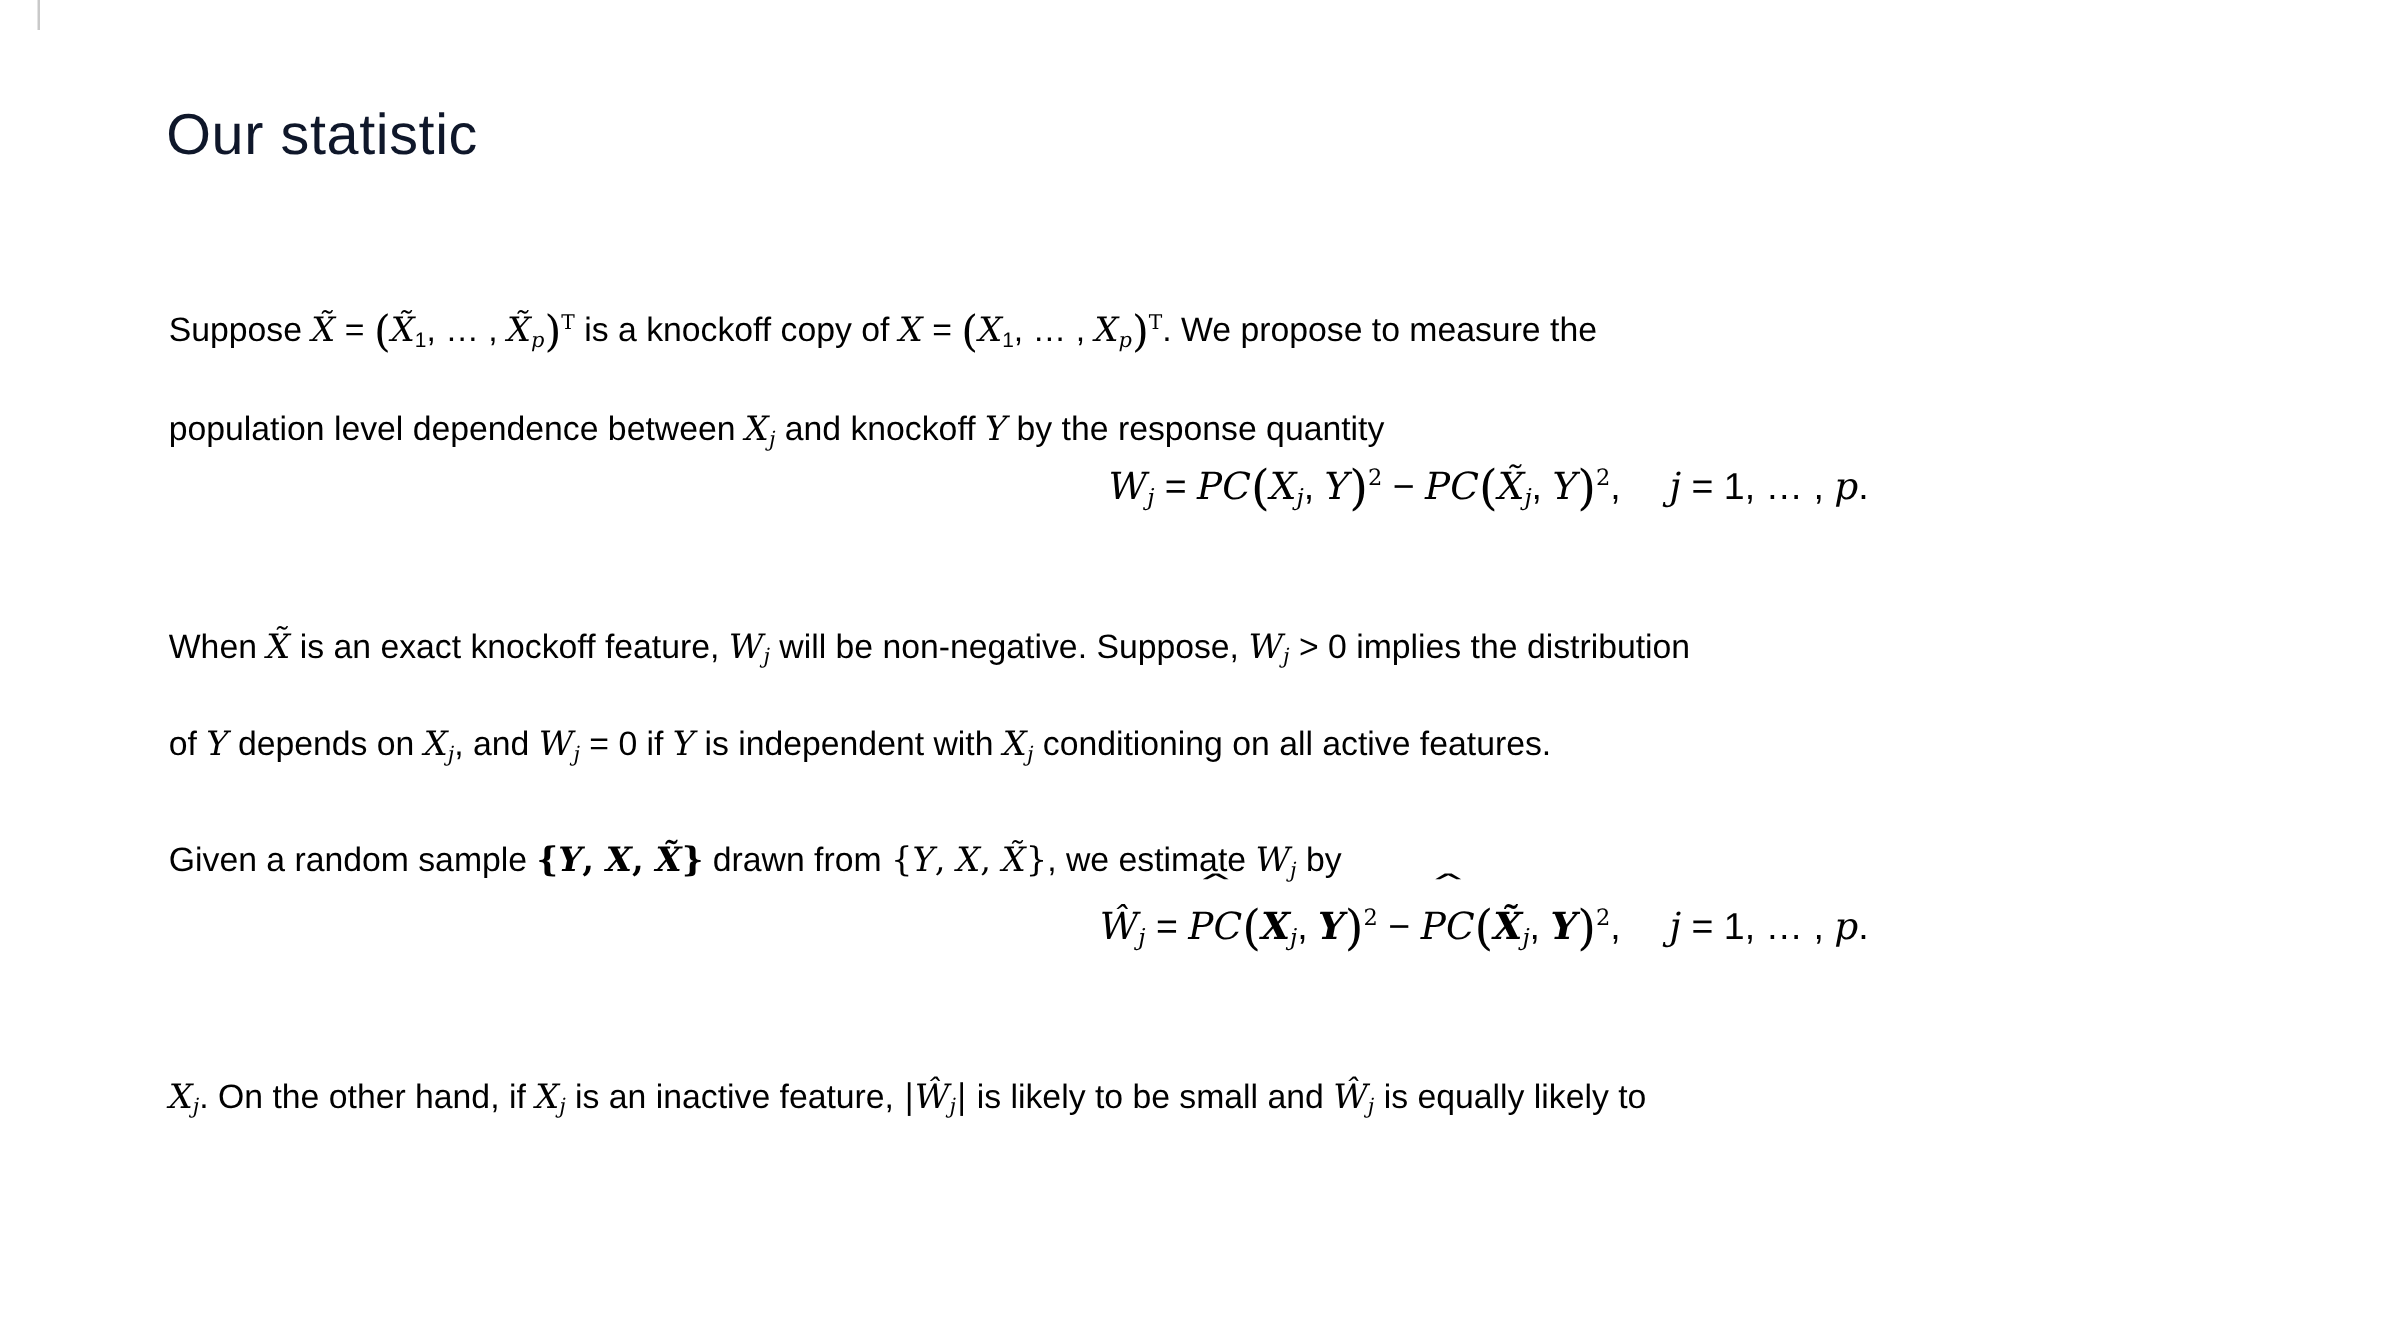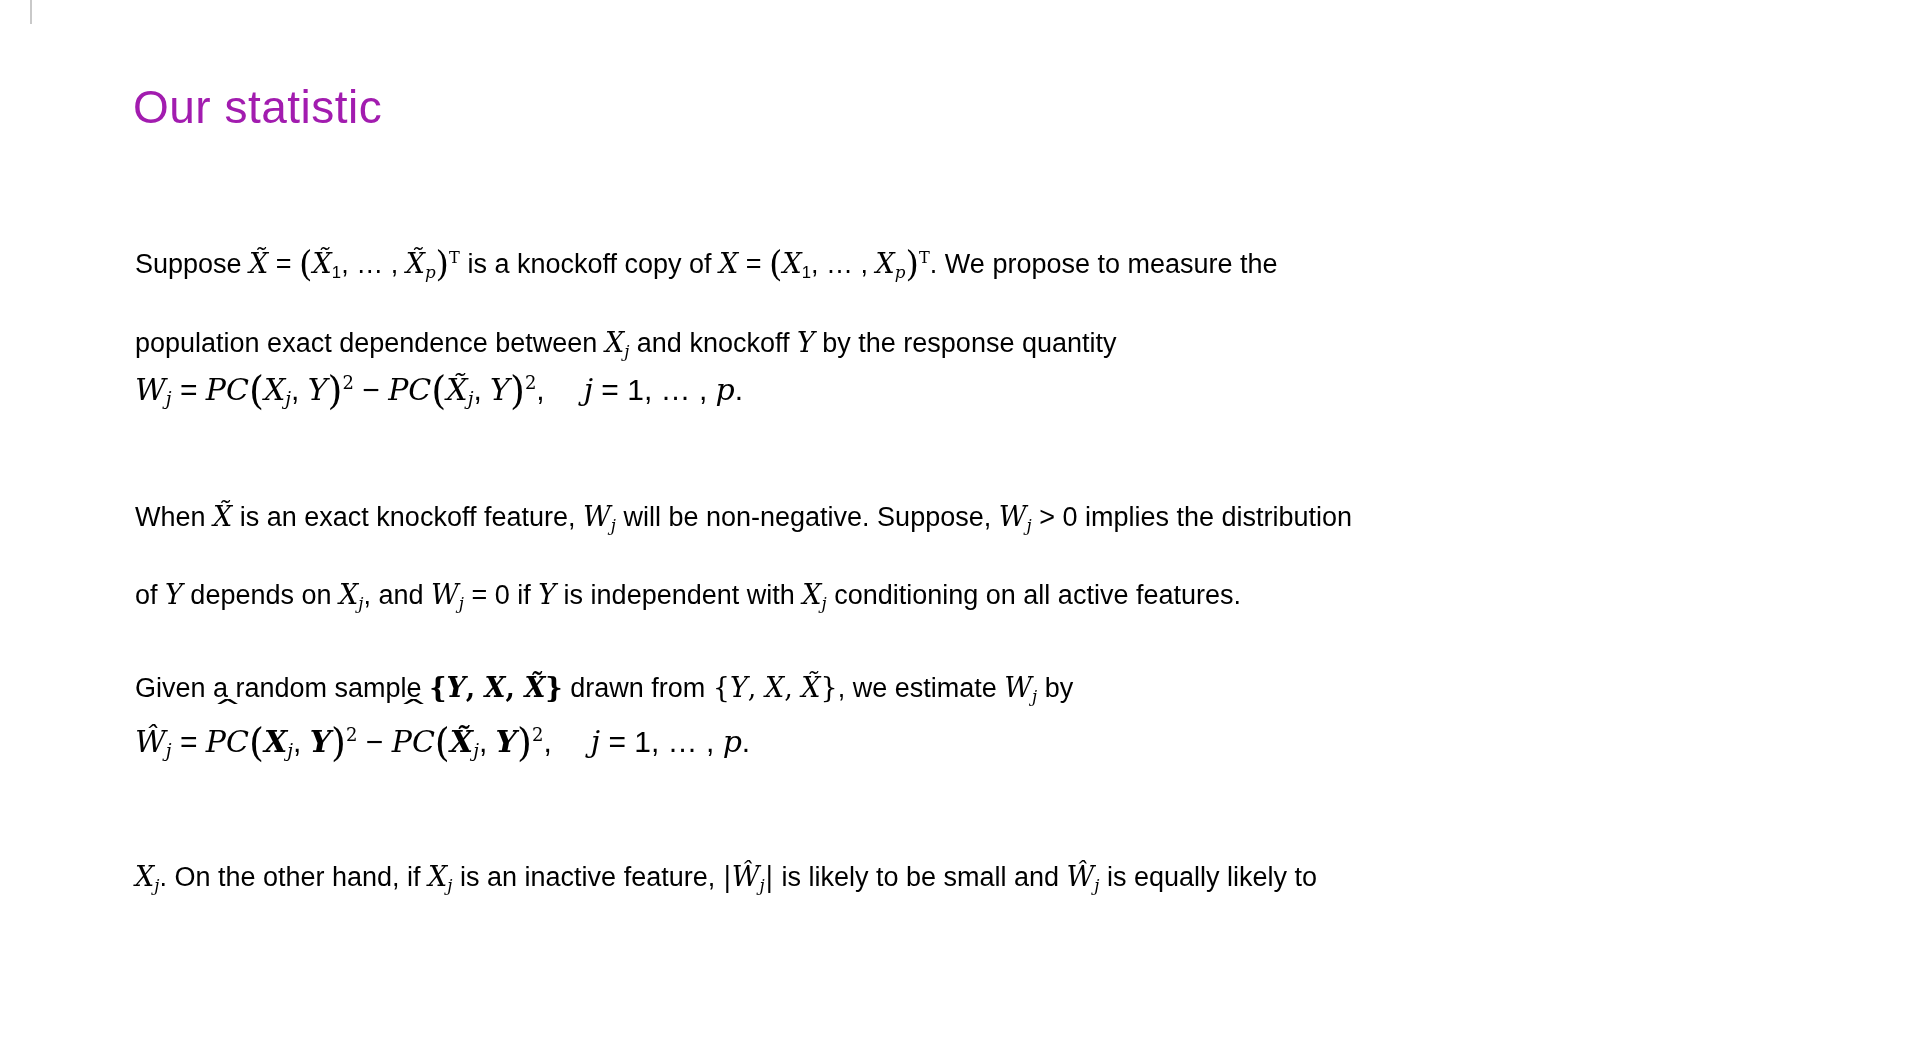--- a/index.html
+++ b/index.html
@@ -30,21 +30,21 @@
     left: 135px;
     width: 1500px;
     font-size: 27px;
     line-height: 70px;
   }
   .line { white-space: nowrap; }
   .formula {
     position: absolute;
     left: 135px;
     width: 1360px;
-    text-align: left;
+    text-align: right;
     font-size: 30px;
     line-height: 62px;
     white-space: nowrap;
   }
   .p1 { top: 223px; }
   .f1 { top: 352px; }
   .p2 { top: 482px; }
   .p3 { top: 653px; }
   .f2 { top: 704px; }
   .p4 { top: 842px; }
@@ -70,25 +70,25 @@
     line-height: 1;
   }
 </style>
 </head>
 <body>
 
 <div class="slide" style="color: rgb(0, 0, 0);">
 
   <div class="edge-mark"></div>
 
-  <h1 class="title" style="color: #a21caf;">Our statistic</h1>
+  <h1 class="title" style="color: #0f172a;">Our statistic</h1>
 
   <div class="para p1">
     <div class="line"><span>Suppose </span><span class="m-i">X̃</span><span> = </span><span class="m-par">(</span><span class="m-i">X̃</span><span class="m-sub">1</span><span>, … , </span><span class="m-i">X̃</span><span class="m-i m-sub">p</span><span class="m-par">)</span><span class="m-sup">T</span><span> is a knockoff copy of </span><span class="m-i">X</span><span> = </span><span class="m-par">(</span><span class="m-i">X</span><span class="m-sub">1</span><span>, … , </span><span class="m-i">X</span><span class="m-i m-sub">p</span><span class="m-par">)</span><span class="m-sup">T</span><span>. We propose to measure the</span></div>
-    <div class="line"><span>population exact dependence between </span><span class="m-i">X</span><span class="m-i m-sub">j</span><span> and knockoff </span><span class="m-i">Y</span><span> by the response quantity</span></div>
+    <div class="line"><span>population level dependence between </span><span class="m-i">X</span><span class="m-i m-sub">j</span><span> and knockoff </span><span class="m-i">Y</span><span> by the response quantity</span></div>
   </div>
 
   <div class="formula f1"><span class="m-i">W</span><span class="m-i m-sub">j</span><span> = </span><span class="m-i">PC</span><span class="m-par">(</span><span class="m-i">X</span><span class="m-i m-sub">j</span><span>, </span><span class="m-i">Y</span><span class="m-par">)</span><span class="m-sup">2</span><span> − </span><span class="m-i">PC</span><span class="m-par">(</span><span class="m-i">X̃</span><span class="m-i m-sub">j</span><span>, </span><span class="m-i">Y</span><span class="m-par">)</span><span class="m-sup">2</span><span>,</span><span class="m-gap"></span><span class="m-i">j</span><span> = 1, … , </span><span class="m-i">p</span><span>.</span></div>
 
   <div class="para p2">
     <div class="line"><span>When </span><span class="m-i">X̃</span><span> is an exact knockoff feature, </span><span class="m-i">W</span><span class="m-i m-sub">j</span><span> will be non-negative. Suppose, </span><span class="m-i">W</span><span class="m-i m-sub">j</span><span> &gt; 0 implies the distribution</span></div>
     <div class="line"><span>of </span><span class="m-i">Y</span><span> depends on </span><span class="m-i">X</span><span class="m-i m-sub">j</span><span>, and </span><span class="m-i">W</span><span class="m-i m-sub">j</span><span> = 0 if </span><span class="m-i">Y</span><span> is independent with </span><span class="m-i">X</span><span class="m-i m-sub">j</span><span> conditioning on all active features.</span></div>
   </div>
 
   <div class="para p3">

